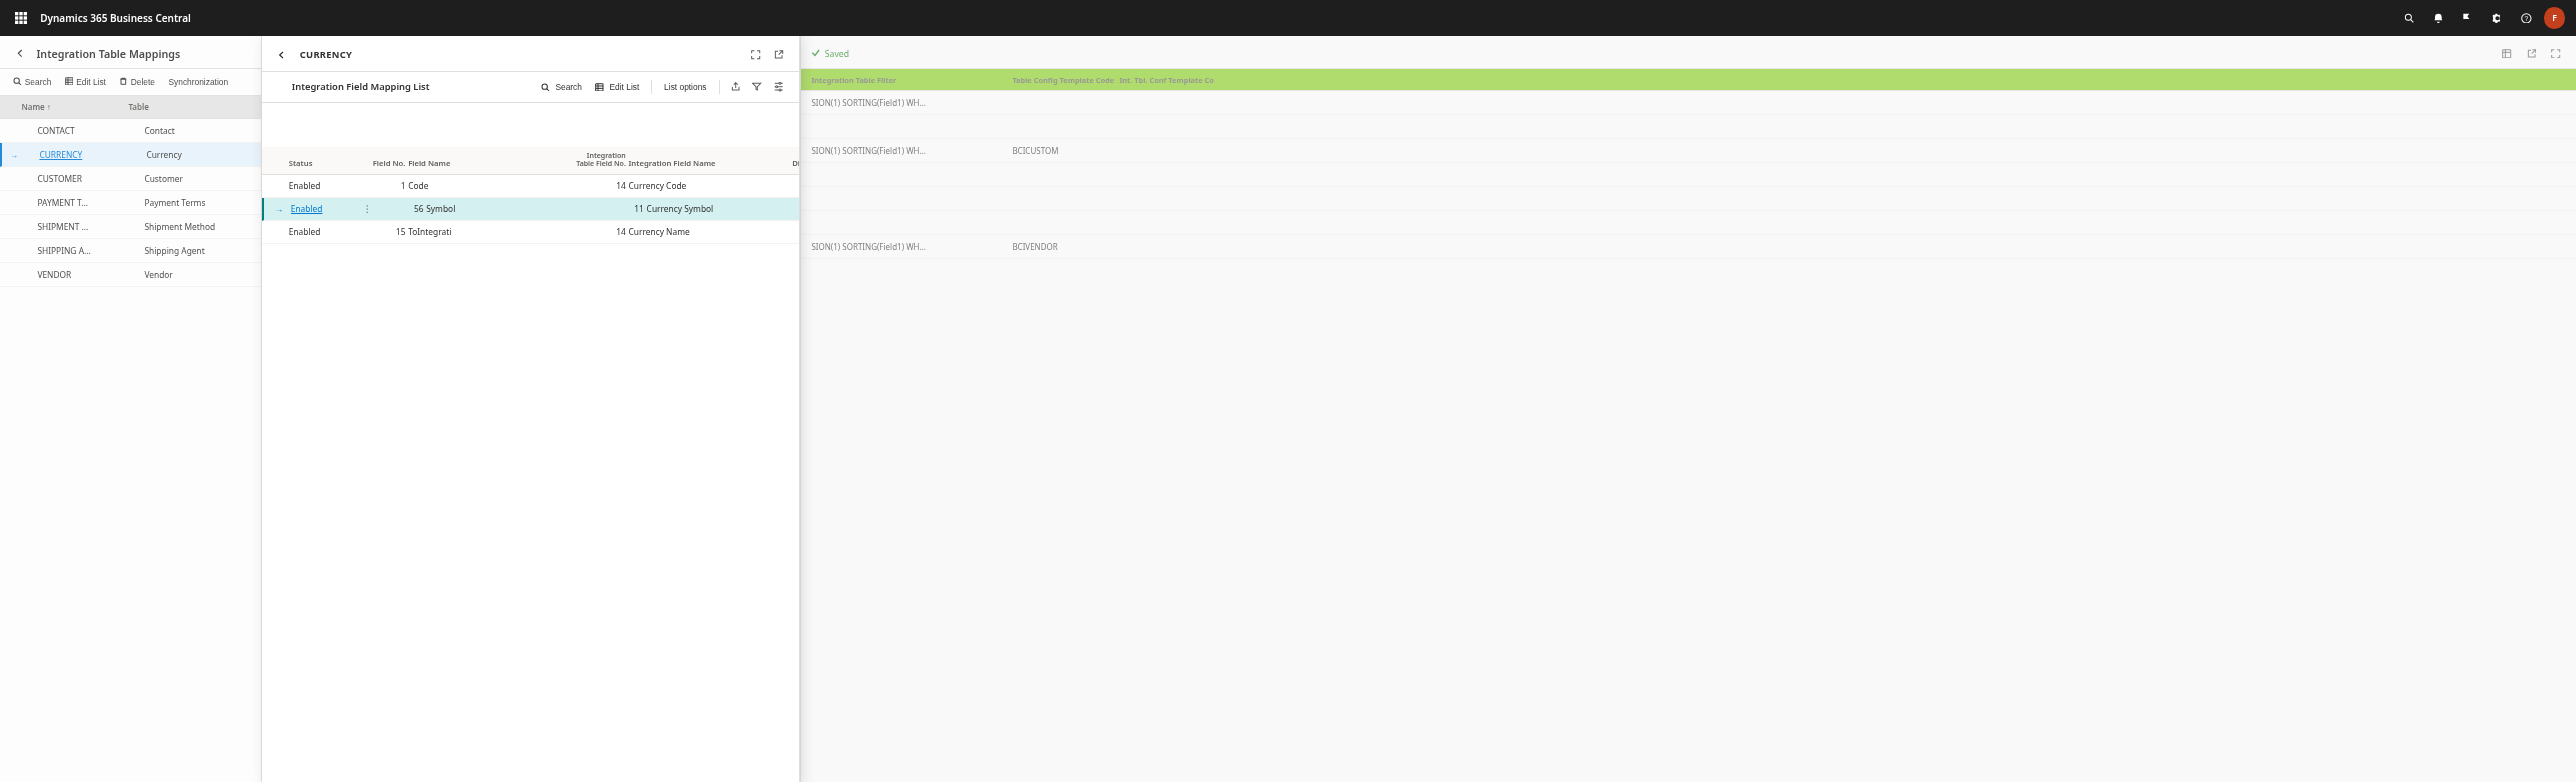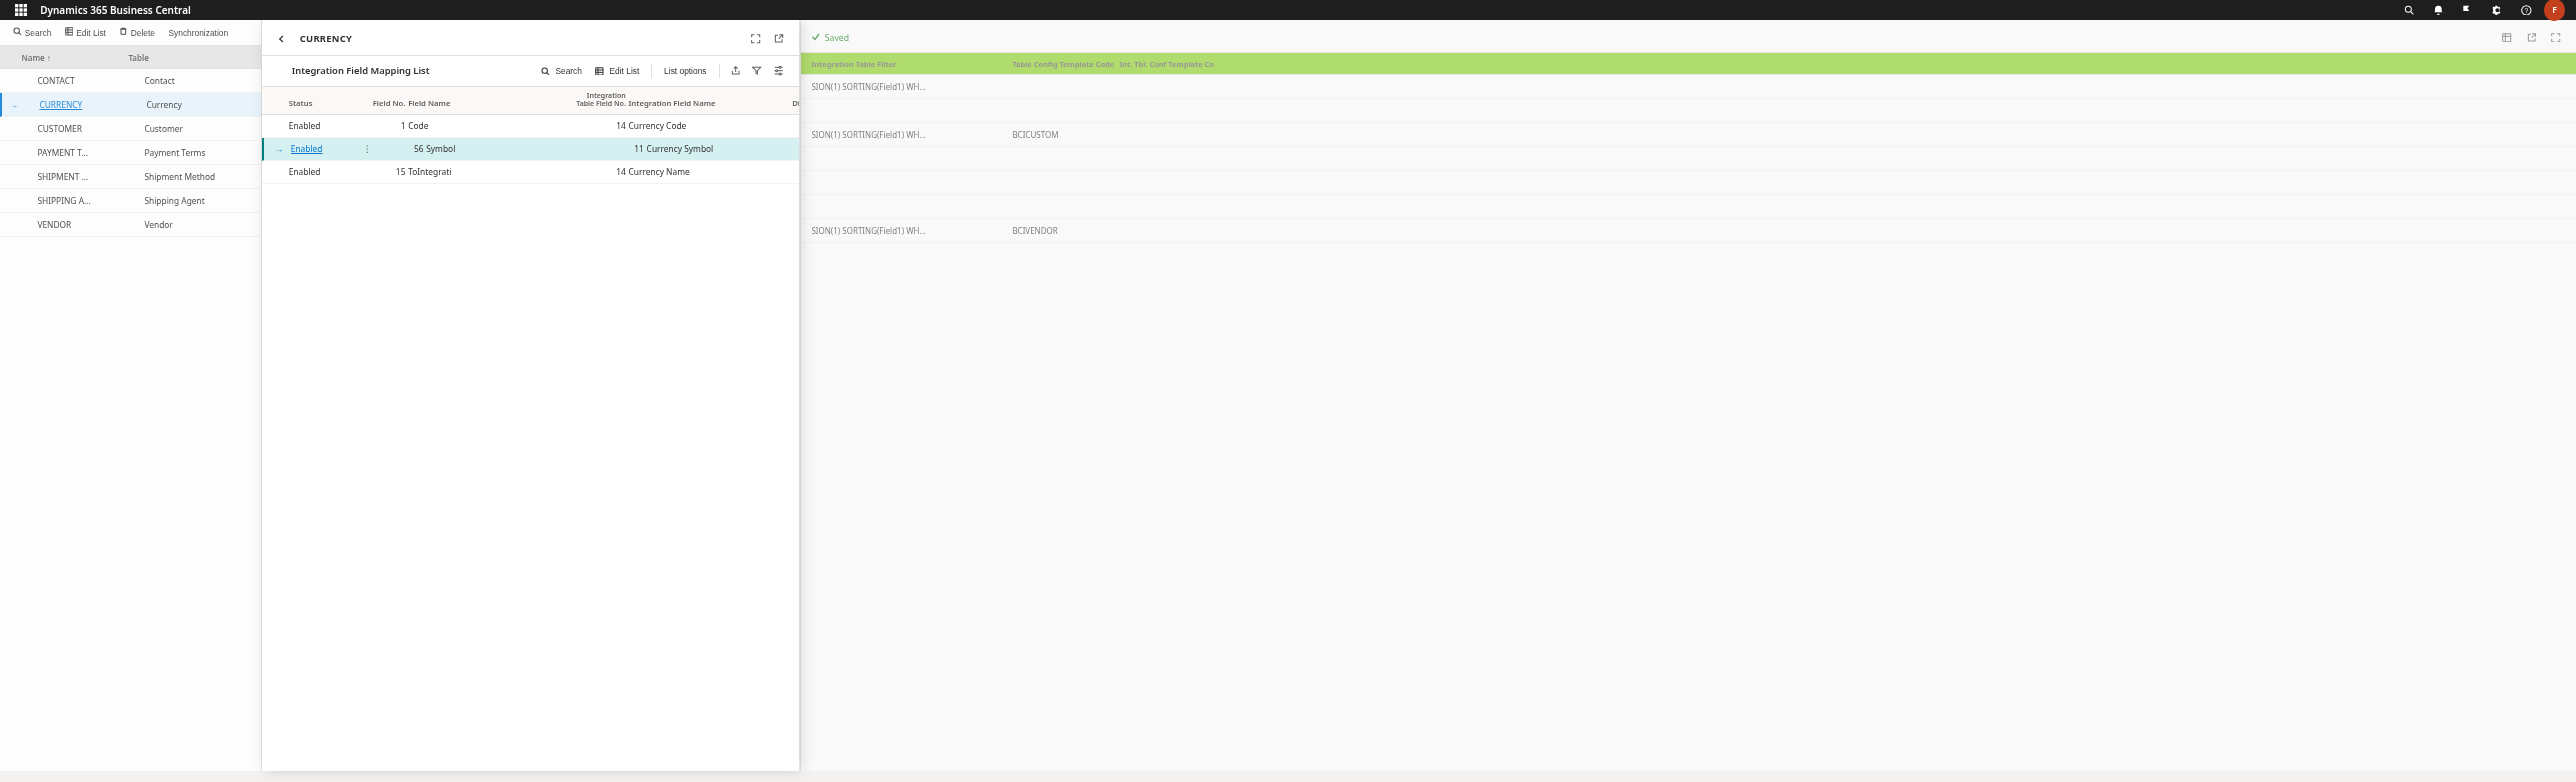--- a/index.html
+++ b/index.html
@@ -9,21 +9,21 @@
       background: #f3f2f1;
       width: 2576px;
       height: 783px;
       overflow: hidden;
       position: relative;
     }
 
     
     .top-nav {
       background: #1e1e1e;
-      height: 20px;
+      height: 36px;
       display: flex;
       align-items: center;
       padding: 0 10.7px;
       position: relative;
       z-index: 100;
     }
     .top-nav-left {
       display: flex;
       align-items: center;
       gap: 8px;
@@ -270,20 +270,21 @@
     .field-table-header {
       display: grid;
       grid-template-columns: 13.4px 67px 47px 161px 54px 161px 1fr;
       padding: 5.4px 10.7px;
       background: #faf9f8;
       border-bottom: 0.7px solid #e1dfdd;
       font-size: 7.7px;
       color: #605e5c;
       font-weight: 600;
       gap: 2.7px;
+      margin-top: 44px;
     }
     .field-col-header {
       display: flex;
       align-items: flex-end;
       line-height: 1.2;
     }
     .field-col-header.right-align { justify-content: flex-end; text-align: right; }
 
     .field-row {
       display: grid;
@@ -407,20 +408,28 @@
           <text x="8" y="12.5" text-anchor="middle" font-size="10" fill="white" font-family="Arial">?</text>
         </svg>
     </div>
     <div class="avatar">F</div>
   </div>
 </div>
 
 <div class="main-content">
 
   <div class="left-panel">
+    <div class="panel-header">
+      <div class="back-btn">
+        <svg width="10.7" height="10.7" viewBox="0 0 16 16" fill="none" stroke="#323130" stroke-width="1.8">
+            <path d="M10 13L5 8l5-5"></path>
+          </svg>
+      </div>
+      <span class="panel-title">Integration Table Mappings</span>
+    </div>
     <div class="toolbar">
       <button class="toolbar-btn">
         <span class="btn-icon">
           <svg width="8.7" height="8.7" viewBox="0 0 13 13" fill="none" stroke="#323130" stroke-width="1.5">
               <circle cx="5.5" cy="5.5" r="4"></circle>
               <line x1="8.5" y1="8.5" x2="12" y2="12"></line>
             </svg>
         </span>
         <span>Search</span>
       </button>

